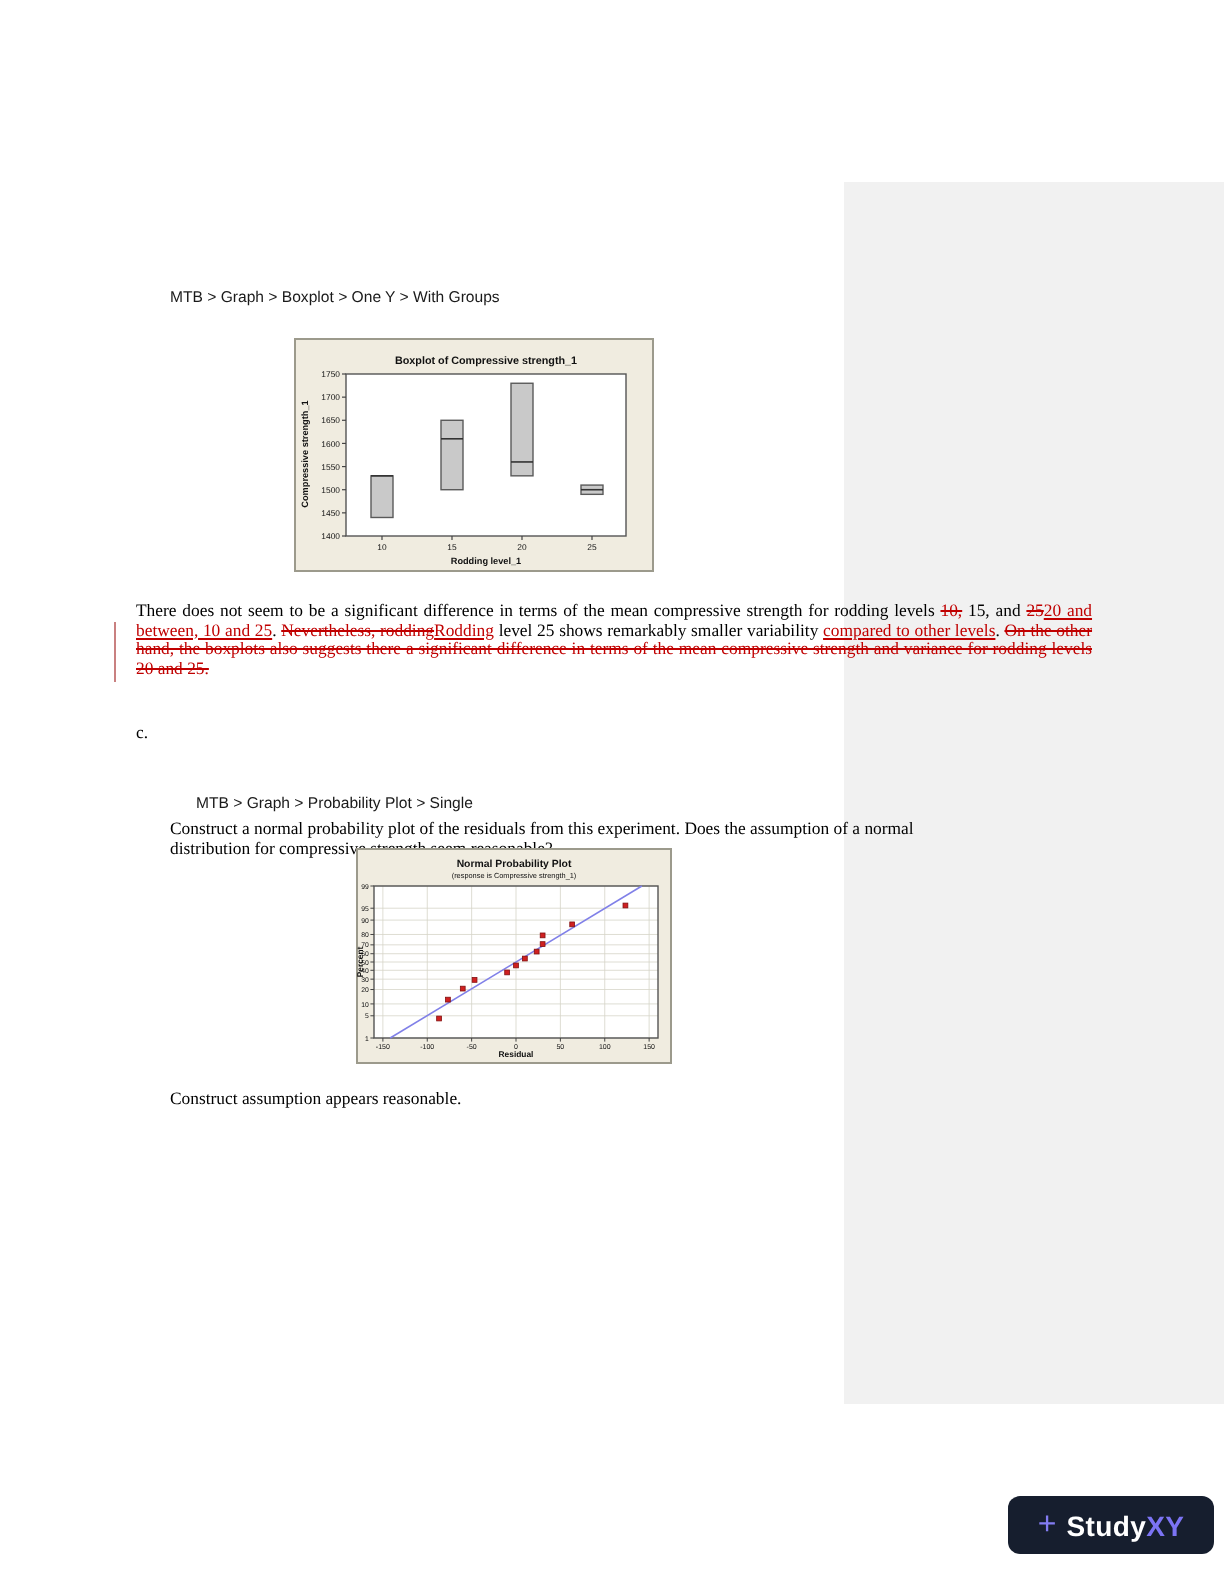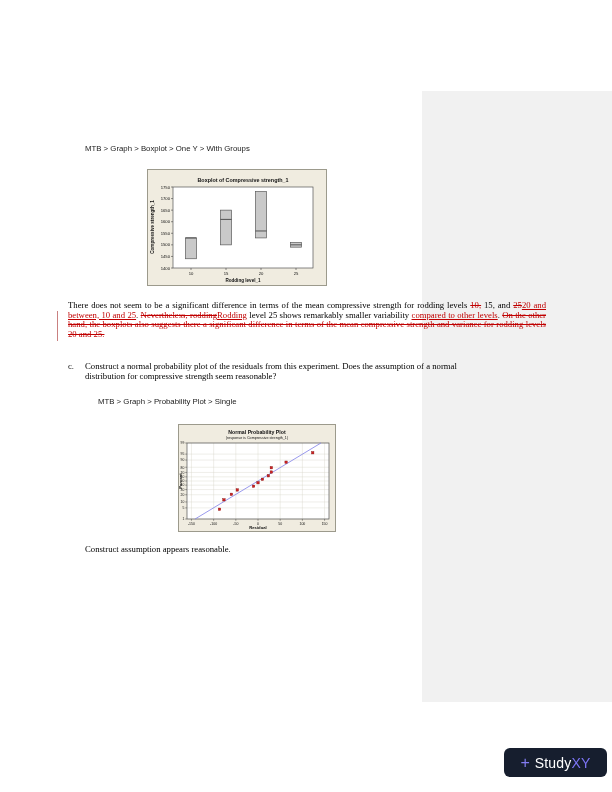--- a/index.html
+++ b/index.html
@@ -6,28 +6,28 @@
   .page{position:relative;width:612px;height:792px;background:#ffffff;overflow:hidden;
         font-family:"Liberation Serif", serif;color:#000;padding-left:25px;}
   .mtb{position:absolute;font-family:"Liberation Sans", sans-serif;font-size:7.8px;color:#1a1a1a;white-space:nowrap;}
   .sidebar{position:absolute;left:422px;top:91px;width:190px;height:611px;background:#f1f1f1;}
   .para{position:absolute;left:68px;top:301px;width:478px;font-size:8.7px;line-height:9.6px;text-align:justify;}
   .seg-del{color:#c00000;text-decoration:line-through;font-family:Liberation Serif, serif;}
   .seg-ins{color:#c00000;text-decoration:underline;}
   .changebar{position:absolute;left:57px;top:311px;width:1px;height:30px;background:#c98080;}
   .item-c{position:absolute;left:68px;top:362px;width:424px;font-size:8.7px;line-height:9.8px;}
   .item-c .lbl{position:absolute;left:0;top:0;}
-  .item-c .txt{margin-left:17px;}
+  .item-c .txt{margin-left:17px;margin-top:48px;}
   .conclusion{position:absolute;left:85px;top:544px;font-size:8.7px;}
   .chartbox{position:absolute;}
   .badge{position:absolute;left:504px;top:748px;width:103px;height:29px;background:#161e2e;
          border-radius:6px;display:flex;align-items:center;justify-content:center;
          font-family:"Liberation Sans", sans-serif;}
   .badge .plus{color:#837cf2;font-size:16px;font-weight:300;margin-right:5px;line-height:1;}
-  .badge .brand{color:#ffffff;font-size:14px;font-weight:400;letter-spacing:0.2px;}
+  .badge .brand{color:#ffffff;font-size:14px;font-weight:700;letter-spacing:0.2px;}
   .badge .brand .xy{color:#7c74f4;}
   svg text{font-family:"Liberation Sans", sans-serif;}
 </style>
 </head>
 <body>
 
 <div class="page">
 
   <div class="sidebar"></div>
 

